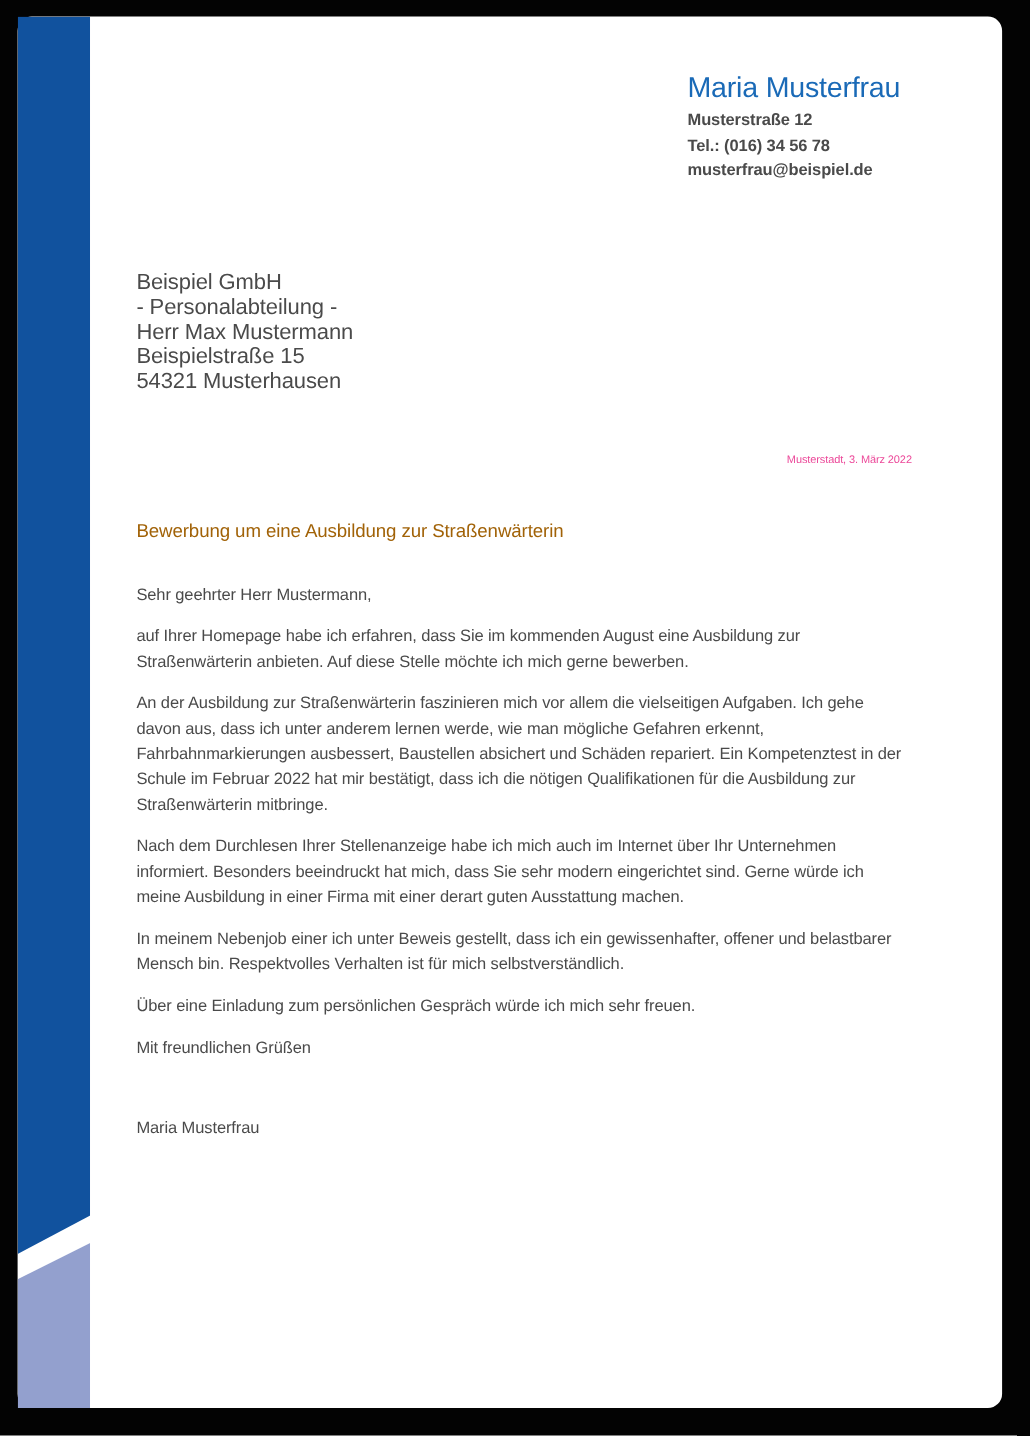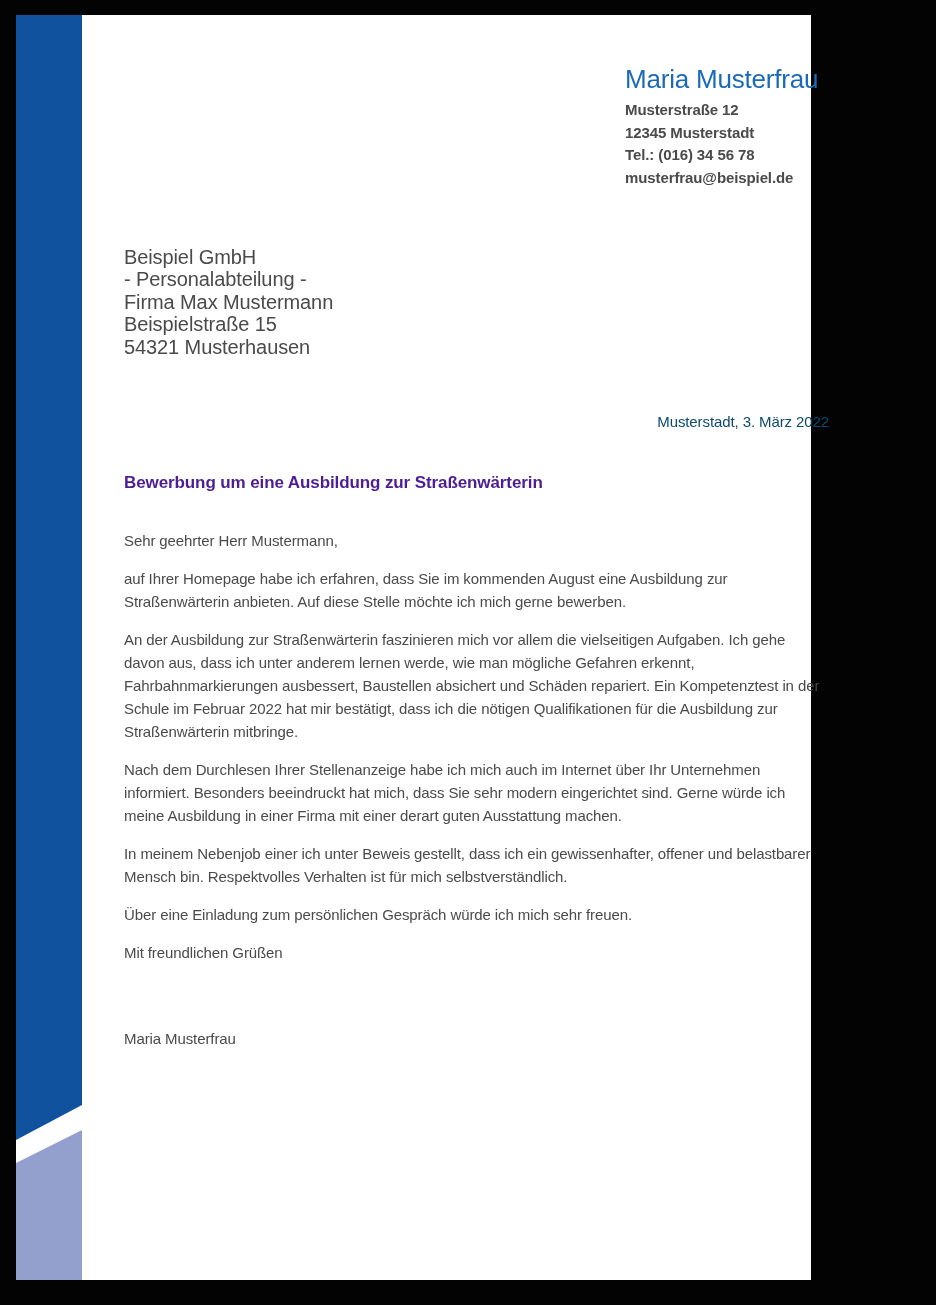--- a/index.html
+++ b/index.html
@@ -11,23 +11,24 @@
     height: 1305px;
     background: #030303;
     position: relative;
     overflow: hidden;
     font-family: "Liberation Sans", "DejaVu Sans", sans-serif;
   }
   .page {
     position: absolute;
     left: 16px;
     top: 15px;
-    width: 795px;
+    width: 895px;
     height: 1265px;
     background: #ffffff;
+    border-radius: 13px;
   }
   
   .stripe {
     position: absolute;
     left: 0;
     top: 0;
     width: 66px;
     height: 100%;
   }
   .stripe-dark {
@@ -75,80 +76,79 @@
     color: #4a4a4a;
     letter-spacing: -0.1px;
   }
   
   .dateline {
     position: absolute;
     left: 108px;
     top: 398px;
     width: 705px;
     text-align: right;
-    font-size: 15px;
-    color: #0c4a6e;
+    font-size: 10px;
+    color: #ec4899;
     letter-spacing: -0.1px;
   }
   
   .subject {
     position: absolute;
     left: 108px;
     top: 458px;
     width: 705px;
     font-size: 17px;
-    font-weight: 700;
-    color: #4c1d95;
+    font-weight: 400;
+    color: #a16207;
     letter-spacing: -0.1px;
   }
   
   .body-text {
     position: absolute;
     left: 108px;
     top: 514px;
     width: 705px;
     font-size: 15px;
     line-height: 23px;
     color: #4a4a4a;
     letter-spacing: -0.1px;
   }
   .body-text p {
     margin: 0 0 15px 0;
   }
   .body-text p.closing {
-    margin-bottom: 63px;
+    margin-bottom: 50px;
   }
   .body-text p.signature {
     margin-bottom: 0;
   }
 </style>
 </head>
 <body>
 
 <div class="page">
 
   <div class="stripe">
     <div class="stripe-dark"></div>
     <div class="stripe-light"></div>
   </div>
 
   <div class="sender">
     <div class="sender-name">Maria Musterfrau</div>
     <div class="sender-address">
       <div>Musterstraße 12</div>
-      <div>12345 Musterstadt</div>
       <div>Tel.: (016) 34 56 78</div>
       <div>musterfrau@beispiel.de</div>
     </div>
   </div>
 
   <div class="recipient">
     <div>Beispiel GmbH</div>
     <div>- Personalabteilung -</div>
-    <div>Firma Max Mustermann</div>
+    <div>Herr Max Mustermann</div>
     <div>Beispielstraße 15</div>
     <div>54321 Musterhausen</div>
   </div>
 
   <div class="dateline">Musterstadt, 3. März 2022</div>
 
   <div class="subject">Bewerbung um eine Ausbildung zur Straßenwärterin</div>
 
   <div class="body-text">
     <p>Sehr geehrter Herr Mustermann,</p>

